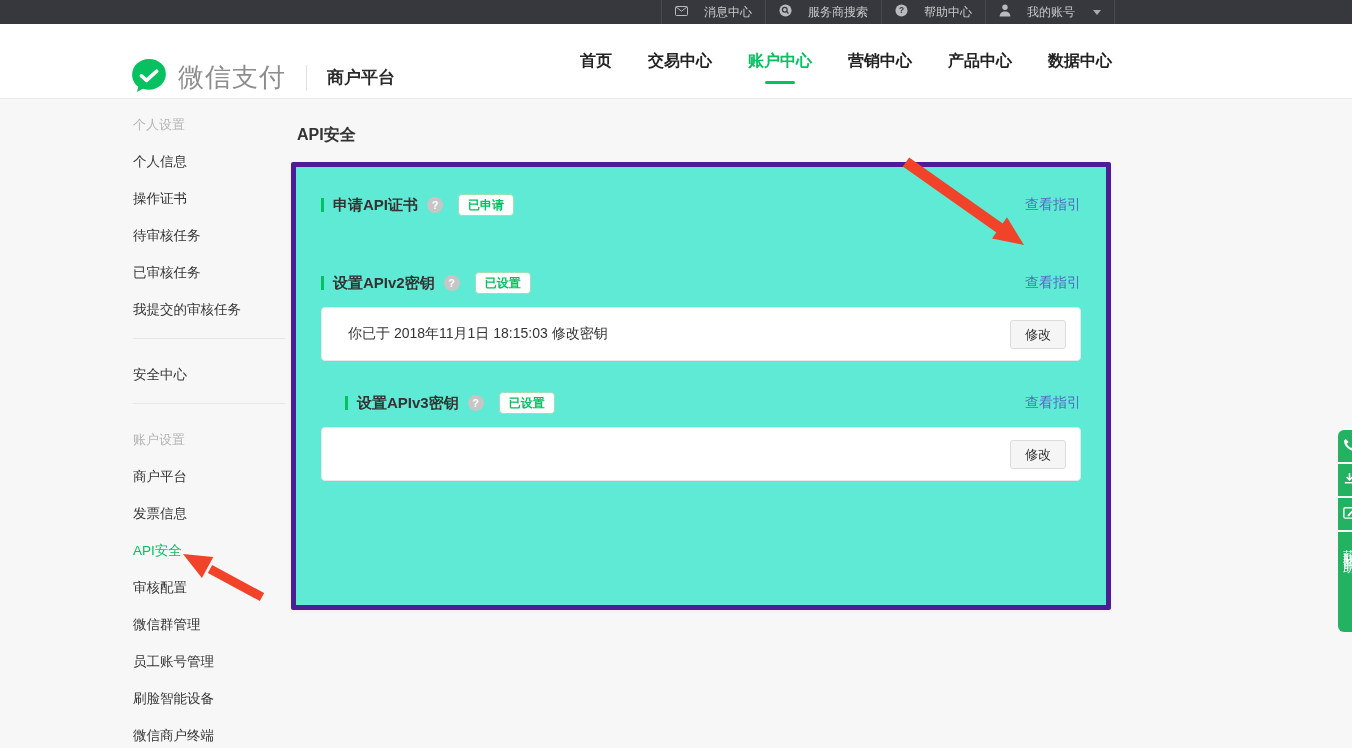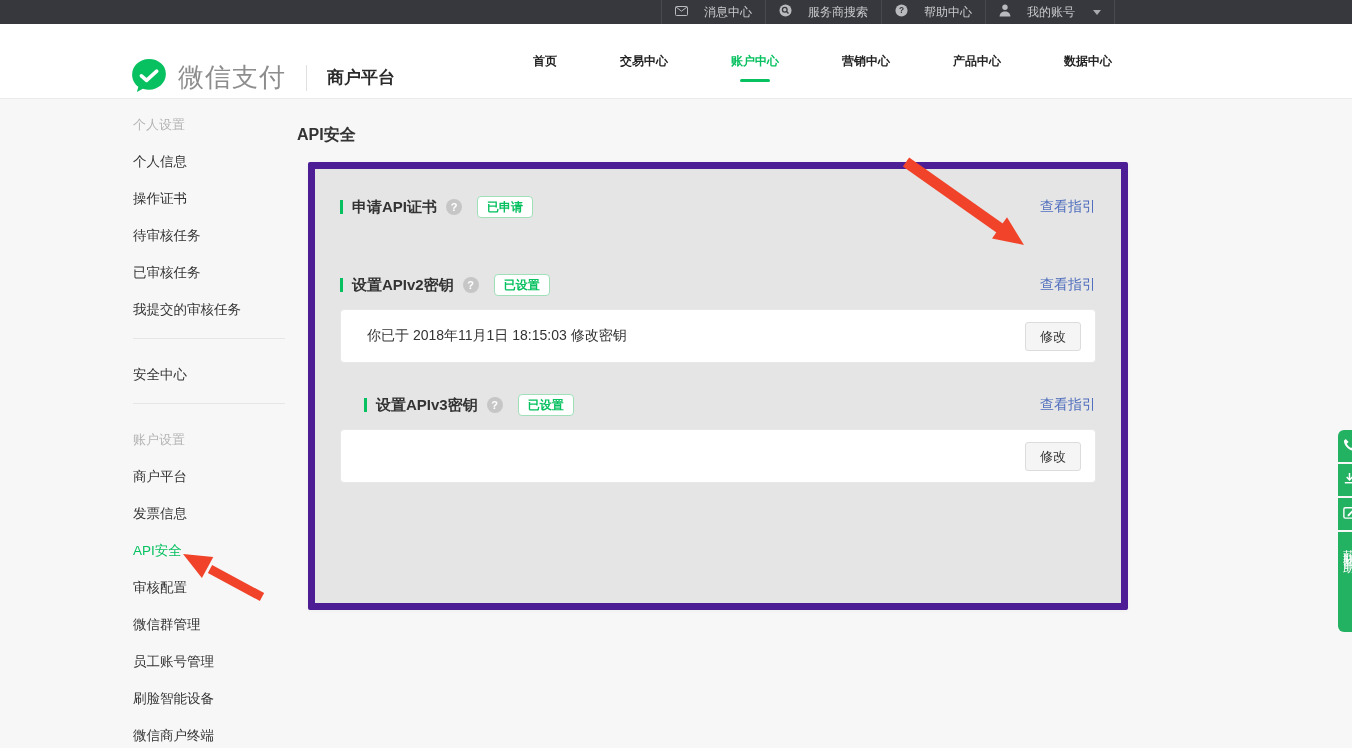--- a/index.html
+++ b/index.html
@@ -32,42 +32,41 @@
   }
   .brand { position:absolute; left:130px; top:16px; height:75px; display:flex; align-items:center; }
   .brand-name { font-size:26px; color:#8d8d8d; margin-left:10px; letter-spacing:1px; }
   .brand-divider { width:1px; height:26px; background:#e0e0e0; margin:0 20px; }
   .brand-platform { font-size:17px; color:#2b2b2b; font-weight:700; }
   .nav {
     position:absolute; right:240px; top:0; height:75px;
     display:flex; align-items:center; gap:36px;
   }
   .nav-item {
-    position:relative; font-size:12px; font-weight:700; color:#222; cursor:pointer;
+    position:relative; font-size:16px; font-weight:700; color:#222; cursor:pointer;
     padding:6px 0;
-    margin-left:27px;
   }
   .nav-item.active { color:#07c160; }
   .nav-item.active::after {
     content:""; position:absolute; left:50%; transform:translateX(-50%);
     bottom:-6px; width:30px; height:3px; border-radius:2px; background:#07c160;
   }
 
   
   .sidebar { position:absolute; left:133px; top:116px; width:152px; z-index:5; }
   .sb-header { font-size:13px; color:#b4b4b4; margin-bottom:23px; height:14px; }
   .sb-item { font-size:13.5px; color:#333; margin-bottom:23px; height:14px; cursor:pointer; }
   .sb-item.active { color:#07c160; }
   .sb-divider { border:none; border-top:1px solid #e6e6e6; margin:4px 0 27px 0; }
 
   
   .page-title { position:absolute; left:297px; top:125px; font-size:16px; font-weight:700; color:#333; }
   .card {
-    position:absolute; left:308px; top:162px; width:820px; height:448px;
-    background:#e5e5e5; border:7px solid #4c1d95; border-radius:2px;
+    position:absolute; left:291px; top:162px; width:820px; height:448px;
+    background:#5eead4; border:5px solid #4c1d95; border-radius:2px;
     box-shadow:0 1px 4px rgba(0,0,0,0.04); padding:0 25px; z-index:5;
   }
   .sec-header { display:flex; align-items:center; height:22px; }
   .sec-header.first { margin-top:27px; }
   .sec-header.gap40 { margin-top:56px; }
   .sec-header.gap36 { margin-top:31px;padding-left:24px; }
   .sec-bar { width:3px; height:14px; background:#07c160; margin-right:9px; }
   .sec-title { font-size:15px; font-weight:700; color:#333; }
   .help-dot {
     width:16px; height:16px; border-radius:50%; background:#c6c6c6; color:#fff;

